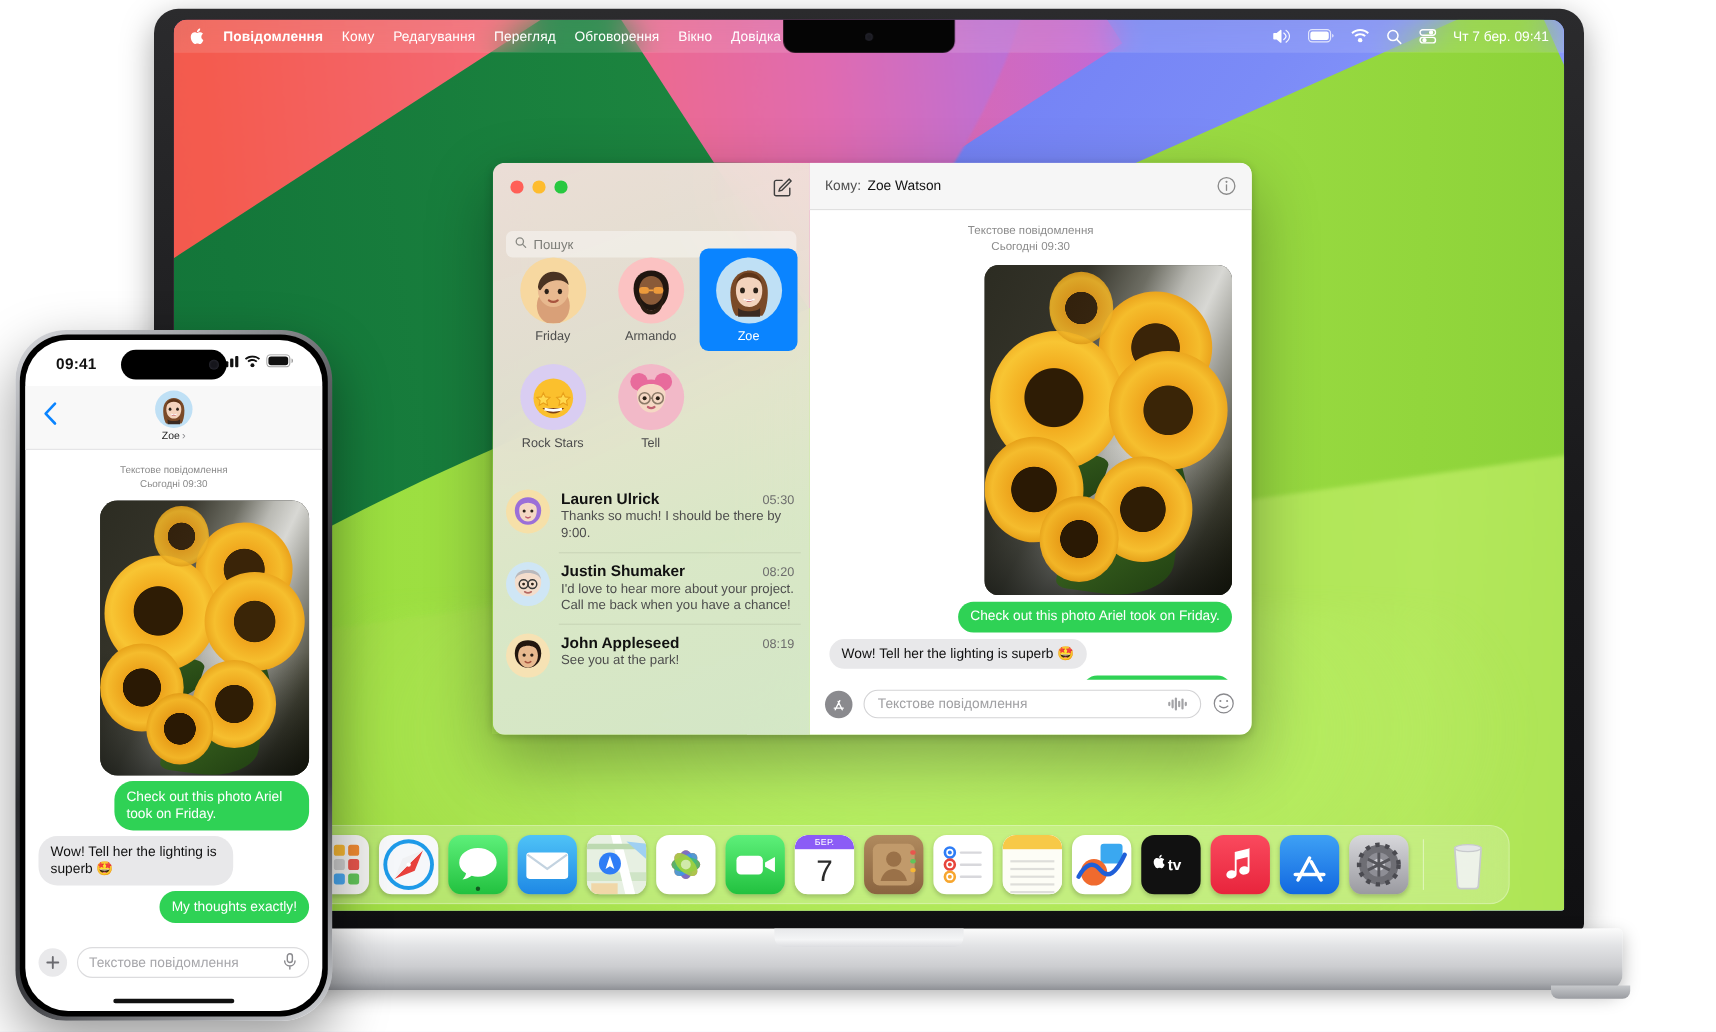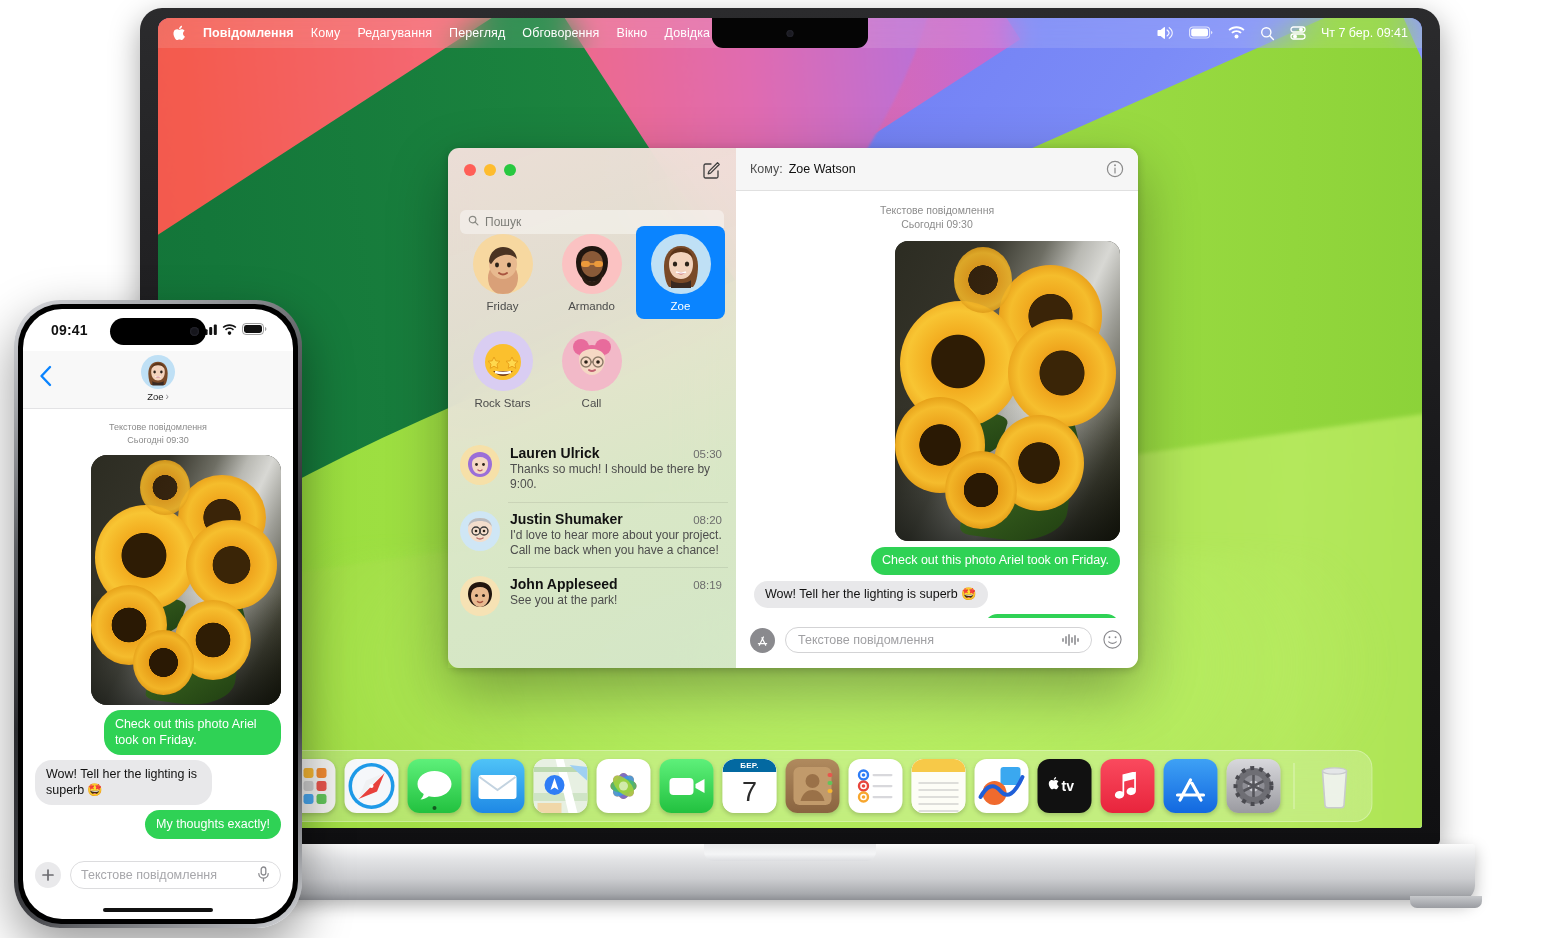--- a/index.html
+++ b/index.html
@@ -476,21 +476,21 @@
                       <path d="M17 28c0-8 6-13 13-13s13 5 13 13c0 9-6 16-13 16s-13-7-13-16z" fill="#f5d8c4"></path>
                       <path d="M17 25c1-8 6-11 13-11s12 3 13 11c-3-5-7-7-13-7s-10 2-13 7z" fill="#e86b9c"></path>
                       <circle cx="24" cy="31" r="5" fill="none" stroke="#8c7a68" stroke-width="1.4"></circle>
                       <circle cx="36" cy="31" r="5" fill="none" stroke="#8c7a68" stroke-width="1.4"></circle>
                       <path d="M29 31h2" stroke="#8c7a68" stroke-width="1.4"></path>
                       <circle cx="24" cy="31" r="1.8" fill="#2b2118"></circle>
                       <circle cx="36" cy="31" r="1.8" fill="#2b2118"></circle>
                       <path d="M27 39q3 2 6 0" stroke="#c06070" stroke-width="2" fill="none" stroke-linecap="round"></path>
                     </svg>
                   </div>
-                  <span class="pin-label">Call</span>
+                  <span class="pin-label">Tell</span>
                 </div>
               </div>
             </div>
 
             <div class="convs">
               <div class="conv">
                 <div class="conv-av" style="background:#f6e0a8">
                   <svg viewBox="0 0 40 40" width="40" height="40">
                     <path d="M8 19c0-7 5-12 12-12s12 5 12 12c0 7-5 13-12 13S8 26 8 19z" fill="#9b6fd8"></path>
                     <path d="M12 19c0-5 3-9 8-9s8 4 8 9c0 6-3 10-8 10s-8-4-8-10z" fill="#f5d8c4"></path>
@@ -701,21 +701,21 @@
             </svg>
           </div>
           <div class="dock-icon" style="background:linear-gradient(180deg,#5ef07a,#22c13f)">
             <svg viewBox="0 0 54 54" width="54" height="54">
                 <rect x="10" y="19" width="24" height="17" rx="4" fill="#fff"></rect>
                 <path d="M36 25l9-5v14l-9-5z" fill="#fff"></path>
               </svg>
           </div>
           <div class="dock-icon" style="background:#fff">
             <div style="position:absolute;inset:0;background:#fff;border-radius:12px;overflow:hidden;display:flex;flex-direction:column">
-              <div style="height:13px;background:#0369a1;color:#fff;font-size:8px;font-weight:700;display:flex;align-items:center;justify-content:center;letter-spacing:.3px">БЕР.</div>
+              <div style="height:13px;background:#8b5cf6;color:#fff;font-size:8px;font-weight:400;display:flex;align-items:center;justify-content:center;letter-spacing:.3px">БЕР.</div>
               <div style="flex:1;display:flex;align-items:center;justify-content:center;font-size:27px;color:#2b2b2b;font-weight:300;line-height:1">7</div>
             </div>
           </div>
           <div class="dock-icon" style="background:linear-gradient(180deg,#b08a5e,#8a6440)">
             <svg viewBox="0 0 54 54" width="54" height="54">
                 <rect x="8" y="8" width="38" height="38" rx="6" fill="#c19a6b"></rect>
                 <circle cx="27" cy="22" r="7" fill="#9a7148"></circle>
                 <path d="M15 42c2-8 7-11 12-11s10 3 12 11z" fill="#9a7148"></path>
                 <rect x="42" y="14" width="5" height="4" rx="2" fill="#e8564d"></rect>
                 <rect x="42" y="22" width="5" height="4" rx="2" fill="#62c45a"></rect>

